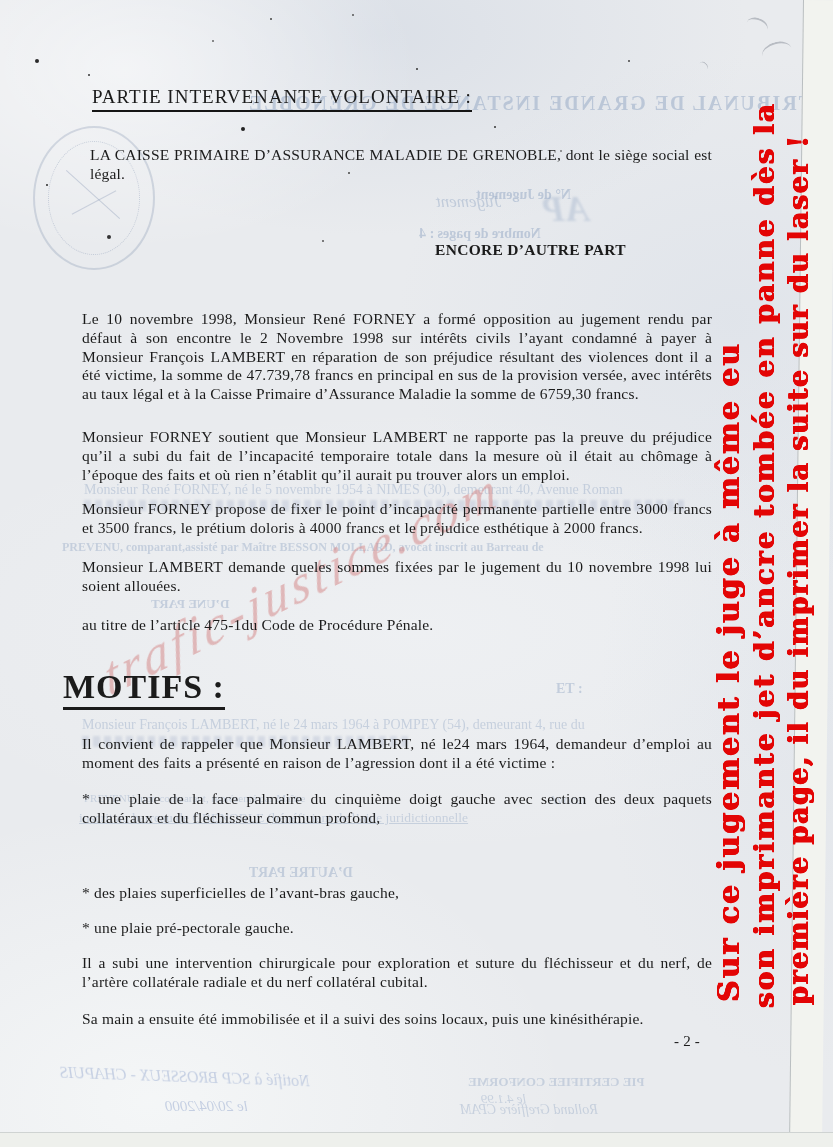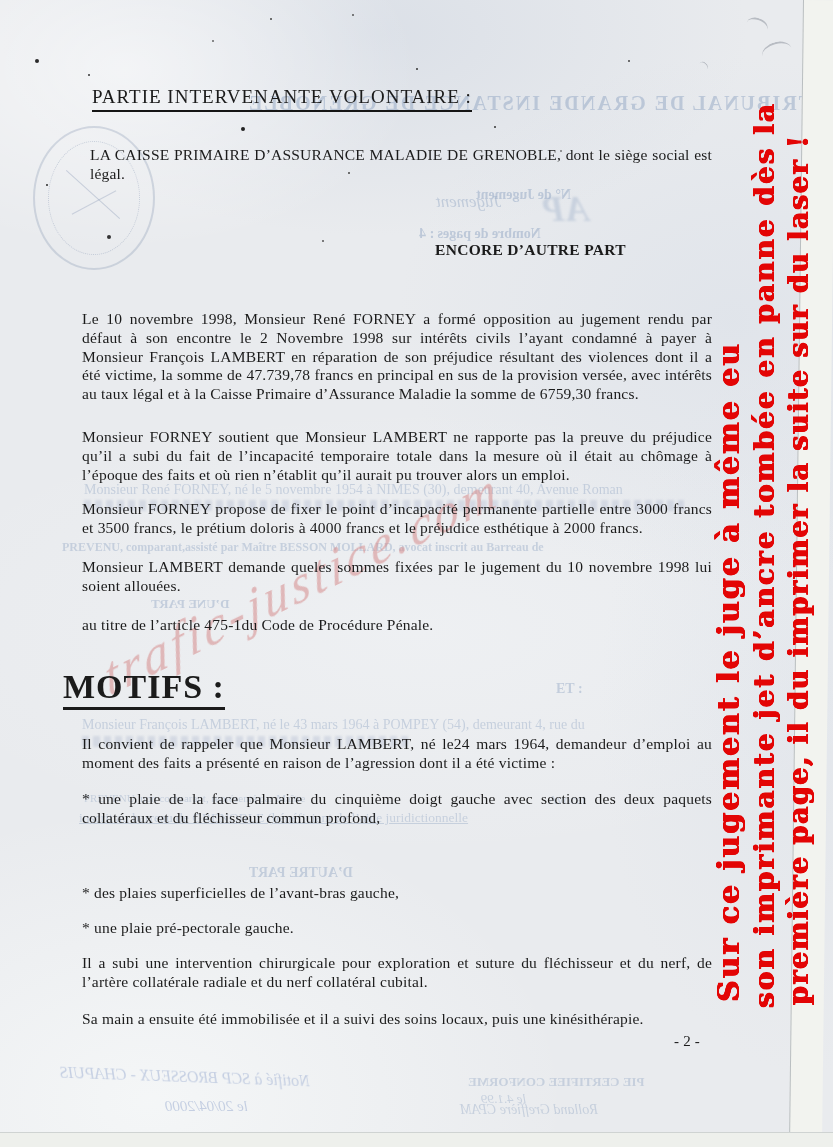--- a/index.html
+++ b/index.html
@@ -111,21 +111,21 @@
   <div class="ghost mir" id="g-tribunal">TRIBUNAL DE GRANDE INSTANCE DE GRENOBLE</div>
   <div class="ghost mir" id="g-jugement">Jugement</div>
   <div class="ghost mir" id="g-initials">AP</div>
   <div class="ghost mir" id="g-njugement">N° de Jugement</div>
   <div class="ghost mir" id="g-pages">Nombre de pages : 4</div>
   <div class="ghost" id="g-forney">Monsieur René FORNEY, né le 5 novembre 1954 à NIMES (30), demeurant 40, Avenue Roman</div>
   <div class="ghost-bar" id="gbar1"></div>
   <div class="ghost" id="g-prevenu1">PREVENU, comparant,assisté par Maître BESSON MOLLARD, avocat inscrit au Barreau de</div>
   <div class="ghost mir" id="g-unepart">D’UNE PART</div>
   <div class="ghost" id="g-et">ET :</div>
-  <div class="ghost" id="g-lambert">Monsieur François LAMBERT, né le 43 mars 1964 à POMPEY (54), demeurant 4, rue du</div>
+  <div class="ghost" id="g-lambert">Monsieur François LAMBERT, né le 24 mars 1964 à POMPEY (54), demeurant 4, rue du</div>
   <div class="ghost-bar" id="gbar2"></div>
   <div class="ghost" id="g-prevenu2a">PREVENU, non comparant, représenté par Maître</div>
   <div class="ghost" id="g-prevenu2b">Avocat</div>
   <div class="ghost" id="g-barreau">inscrit au barreau de GRENOBLE (bénéficiant de l’aide juridictionnelle</div>
   <div class="ghost mir" id="g-autrepart">D’AUTRE PART</div>
   <div class="ghost mir" id="g-copie">PIE CERTIFIEE CONFORME</div>
   <div class="ghost mir" id="g-greffedate">le 4.1.99</div>
   <div class="ghost mir" id="g-greffiere">Rolland Greffière CPAM</div>
   <div class="ghost" id="g-notifie">Notifié à SCP BROSSEUX - CHAPUIS</div>
   <div class="ghost mir" id="g-notifiedate">le 20/04/2000</div>

